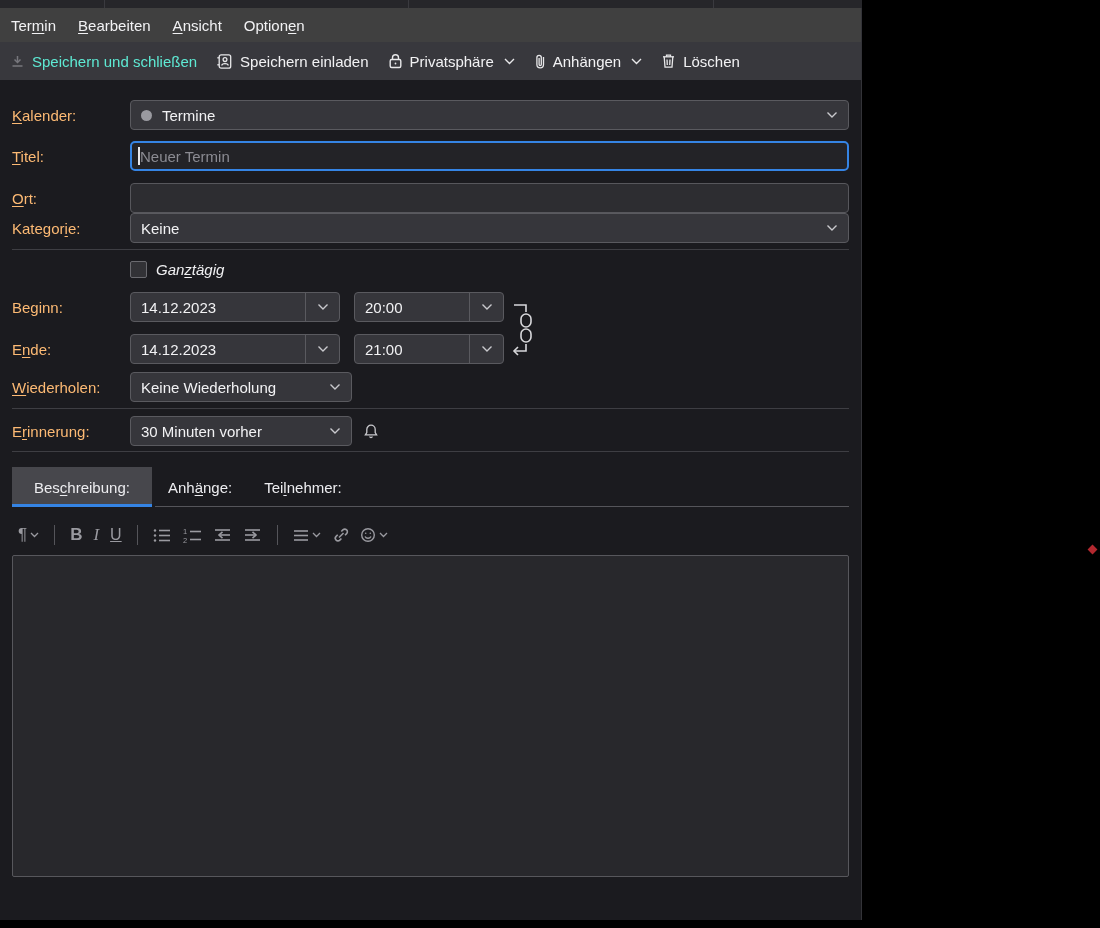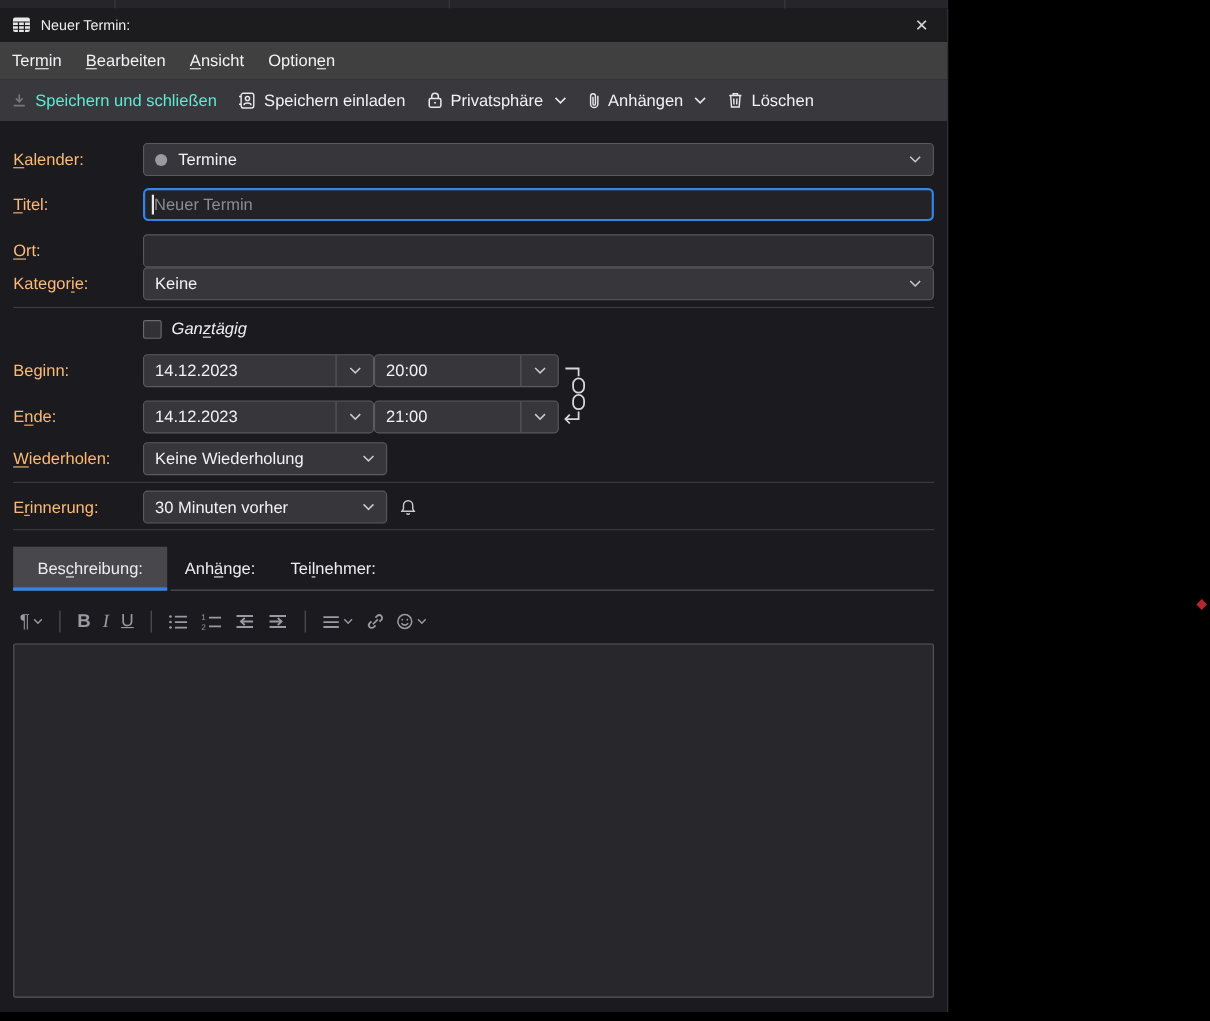--- a/index.html
+++ b/index.html
@@ -47,21 +47,21 @@
   .text-input.focused { background:#232327; border:2px solid #3584e4; border-radius:5px; padding:0 8px; }
   .caret { position:absolute; left:8px; top:6px; width:1.5px; height:18px; background:#e9e9ec; }
 
   .sep { height:1px; background:#3e3e43; }
 
   .checkbox { width:17px; height:17px; border:1px solid #6a6a6f; background:#323236; border-radius:2px; flex:none; }
   .cb-label { color:#f0f0f2; font-size:15px; margin-left:9px;font-style:italic; }
 
   .dt-wrap { position:relative; }
   .date-select { width:210px; }
-  .time-select { width:168px; }
+  .time-select { width:150px; margin-left:14px; }
   .link-times { position:absolute; left:498px; top:0; height:100%; display:flex; align-items:center;
     color:#d8d8db; }
 
   .bell { margin-left:12px; color:#c9c9cd; display:flex; }
 
   .tabbar { height:40px; display:flex; align-items:stretch; position:relative; margin-top:15px; }
   .tab { display:flex; align-items:center; padding:0 16px; color:#ededf0; font-size:15px; position:relative; }
   .tab.active { background:#47474c; padding:0 22px; }
   .tab.active::after { content:""; position:absolute; left:0; right:0; bottom:0; height:3px; background:#3584e4; }
   .tabline { position:absolute; bottom:0; left:143px; right:0; height:1px; background:#55555a; }
@@ -85,36 +85,20 @@
 <body>
 
 <div class="top-strip">
   <div class="seg" style="left:104px"></div>
   <div class="seg" style="left:408px"></div>
   <div class="seg" style="left:713px"></div>
 </div>
 
 <div class="window">
 
-  <div class="titlebar">
-    <span style="display:flex">
-      <svg width="17" height="15" viewBox="0 0 17 15">
-        <rect x="0.8" y="1" width="15.4" height="13" rx="2" fill="#e8e8ea"></rect>
-        <g stroke="#1c1c1f" stroke-width="1.1">
-          <line x1="1" y1="5" x2="16" y2="5"></line>
-          <line x1="1" y1="8.3" x2="16" y2="8.3"></line>
-          <line x1="1" y1="11.6" x2="16" y2="11.6"></line>
-          <line x1="5.8" y1="5" x2="5.8" y2="14"></line>
-          <line x1="11.2" y1="5" x2="11.2" y2="14"></line>
-        </g>
-      </svg>
-    </span>
-    <span class="win-title">Neuer Termin:</span>
-    <span class="close">✕</span>
-  </div>
 
   <div class="menubar">
     <span class="menu-item">
         <span>Ter</span>
         <span class="ak">m</span>
         <span>in</span>
       </span>
     <span class="menu-item">
         <span></span>
         <span class="ak">B</span>

